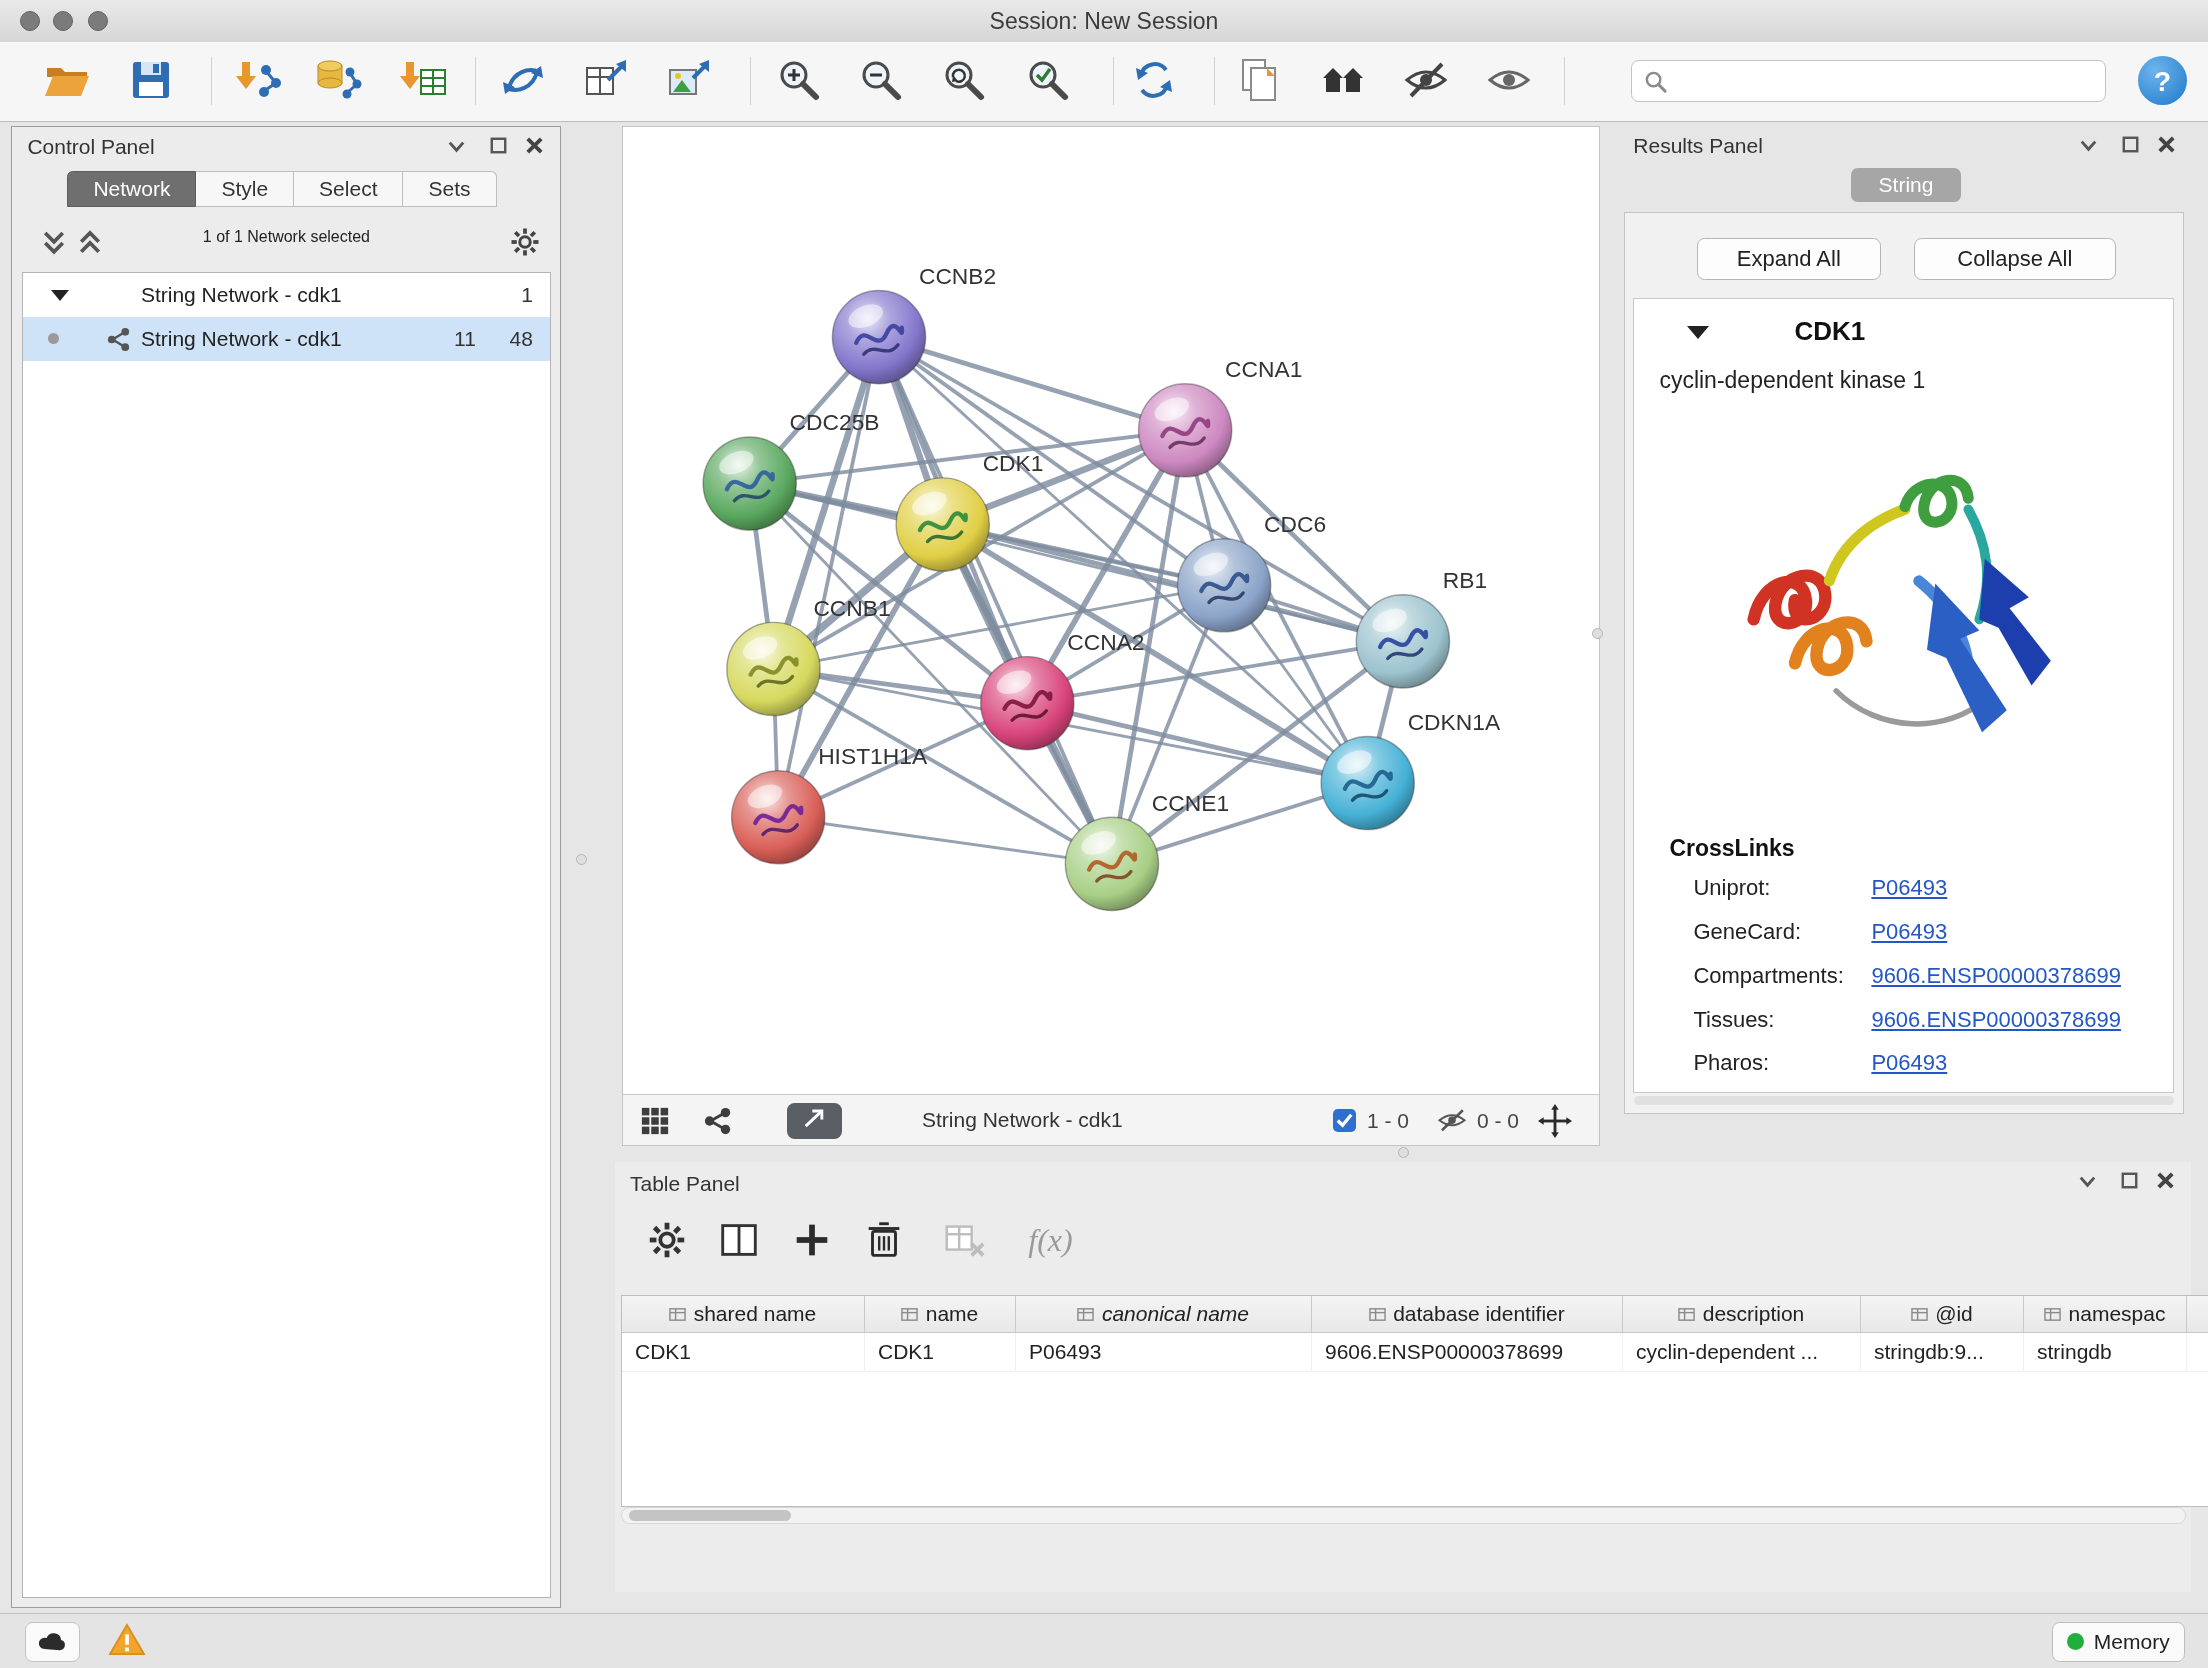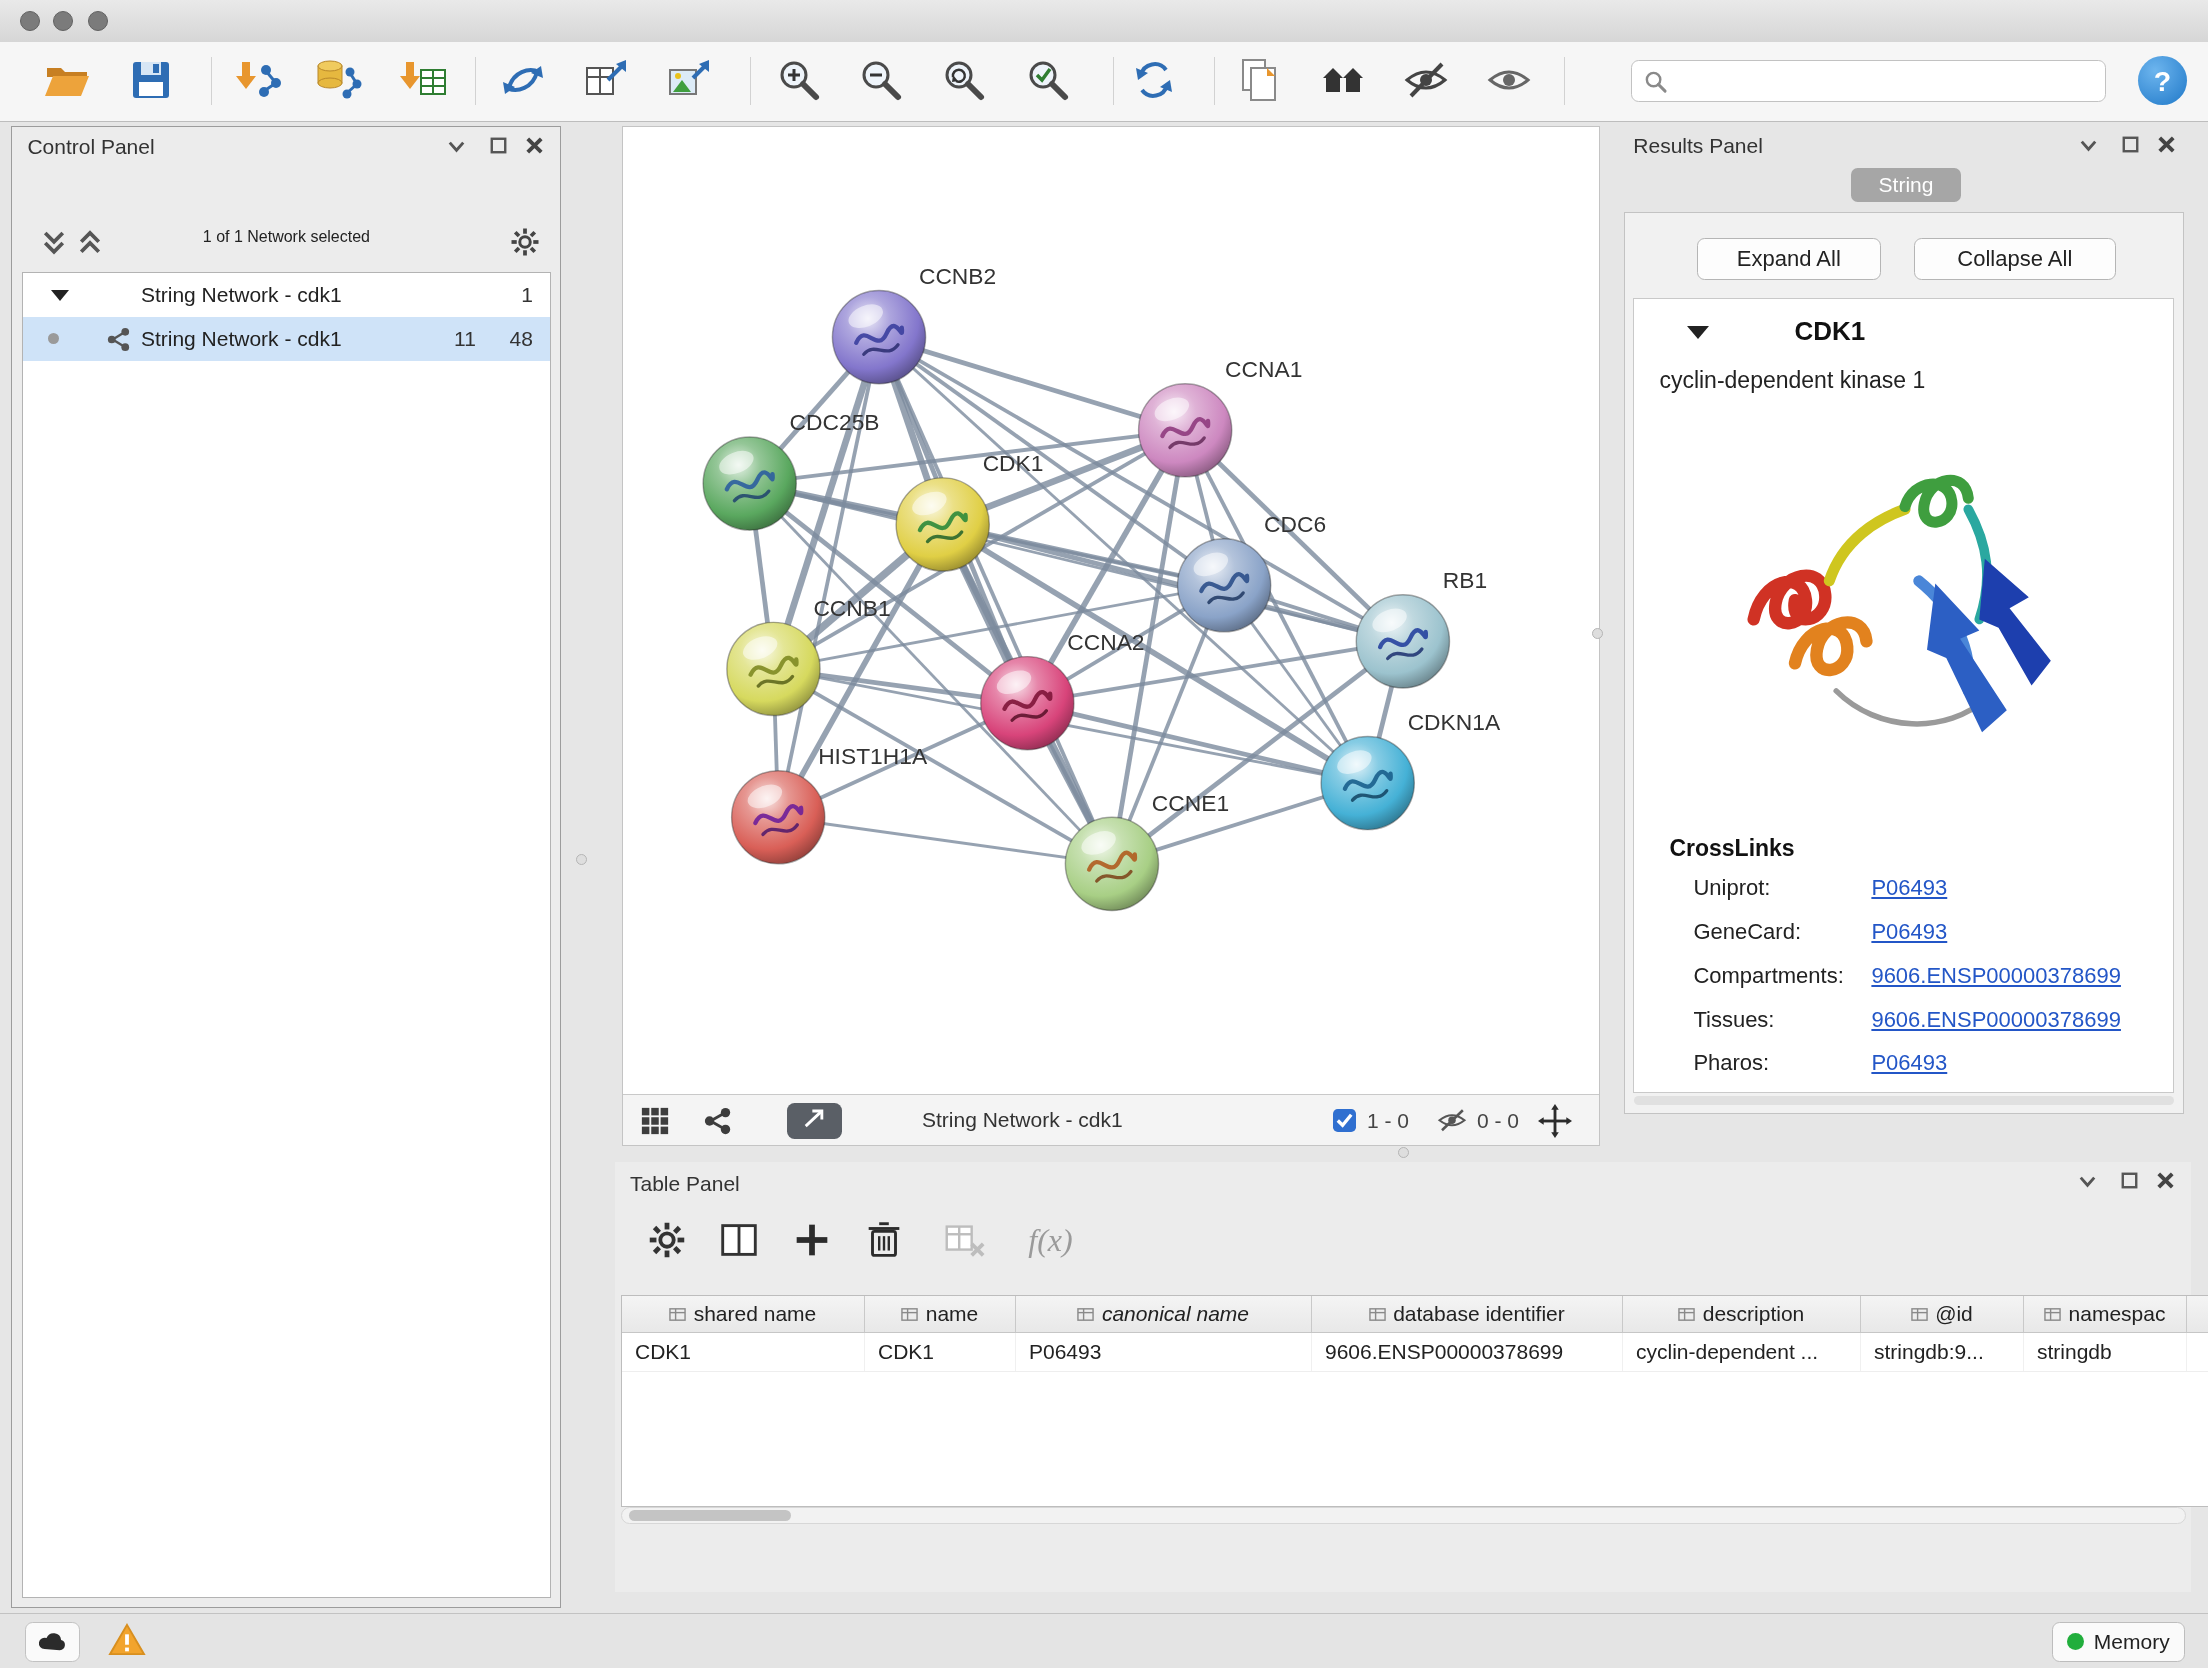--- a/index.html
+++ b/index.html
@@ -96,20 +96,21 @@
 </style>
 </head>
 <body>
 
 <div class="window">
 
   <div class="titlebar">
     <span class="tl" style="left:20px"></span>
     <span class="tl" style="left:53px"></span>
     <span class="tl" style="left:88px"></span>
+    <div class="title-text">Session: New Session</div>
   </div>
 
   <div class="toolbar">
     <button class="tbtn" style="left:40px">
       <svg viewBox="0 0 48 48">
           <polygon points="4,12 18,12 22,16 44,16 44,21 4,21" fill="#c77f22"></polygon>
           <polygon points="2,40 10,20 46,20 38,40" fill="#eda33b"></polygon>
         </svg>
     </button>
     <button class="tbtn" style="left:124px">
@@ -264,20 +265,26 @@
     <svg class="panel-head-ico" style="right:91px" viewBox="0 0 26 26">
         <polyline points="6,10 13,18 20,10" fill="none" stroke="#555" stroke-width="3"></polyline>
       </svg>
     <svg class="panel-head-ico" style="right:49px" viewBox="0 0 26 26">
         <rect x="6" y="6" width="14" height="14" fill="none" stroke="#555" stroke-width="2.5"></rect>
       </svg>
     <svg class="panel-head-ico" style="right:13.3px" viewBox="0 0 26 26">
         <line x1="6" y1="6" x2="20" y2="20" stroke="#444" stroke-width="4"></line>
         <line x1="20" y1="6" x2="6" y2="20" stroke="#444" stroke-width="4"></line>
       </svg>
+    <div class="cp-tabs">
+      <span class="tab sel">Network</span>
+      <span class="tab">Style</span>
+      <span class="tab">Select</span>
+      <span class="tab">Sets</span>
+    </div>
     <div class="cp-selrow">
       <button class="chev-btn" style="left:17px">
         <svg viewBox="0 0 24 24">
             <polyline points="5,4 12,11 19,4" fill="none" stroke="#555" stroke-width="3"></polyline>
             <polyline points="5,12 12,19 19,12" fill="none" stroke="#555" stroke-width="3"></polyline>
           </svg>
       </button>
       <button class="chev-btn" style="left:53px">
         <svg viewBox="0 0 24 24">
             <polyline points="5,11 12,4 19,11" fill="none" stroke="#555" stroke-width="3"></polyline>

